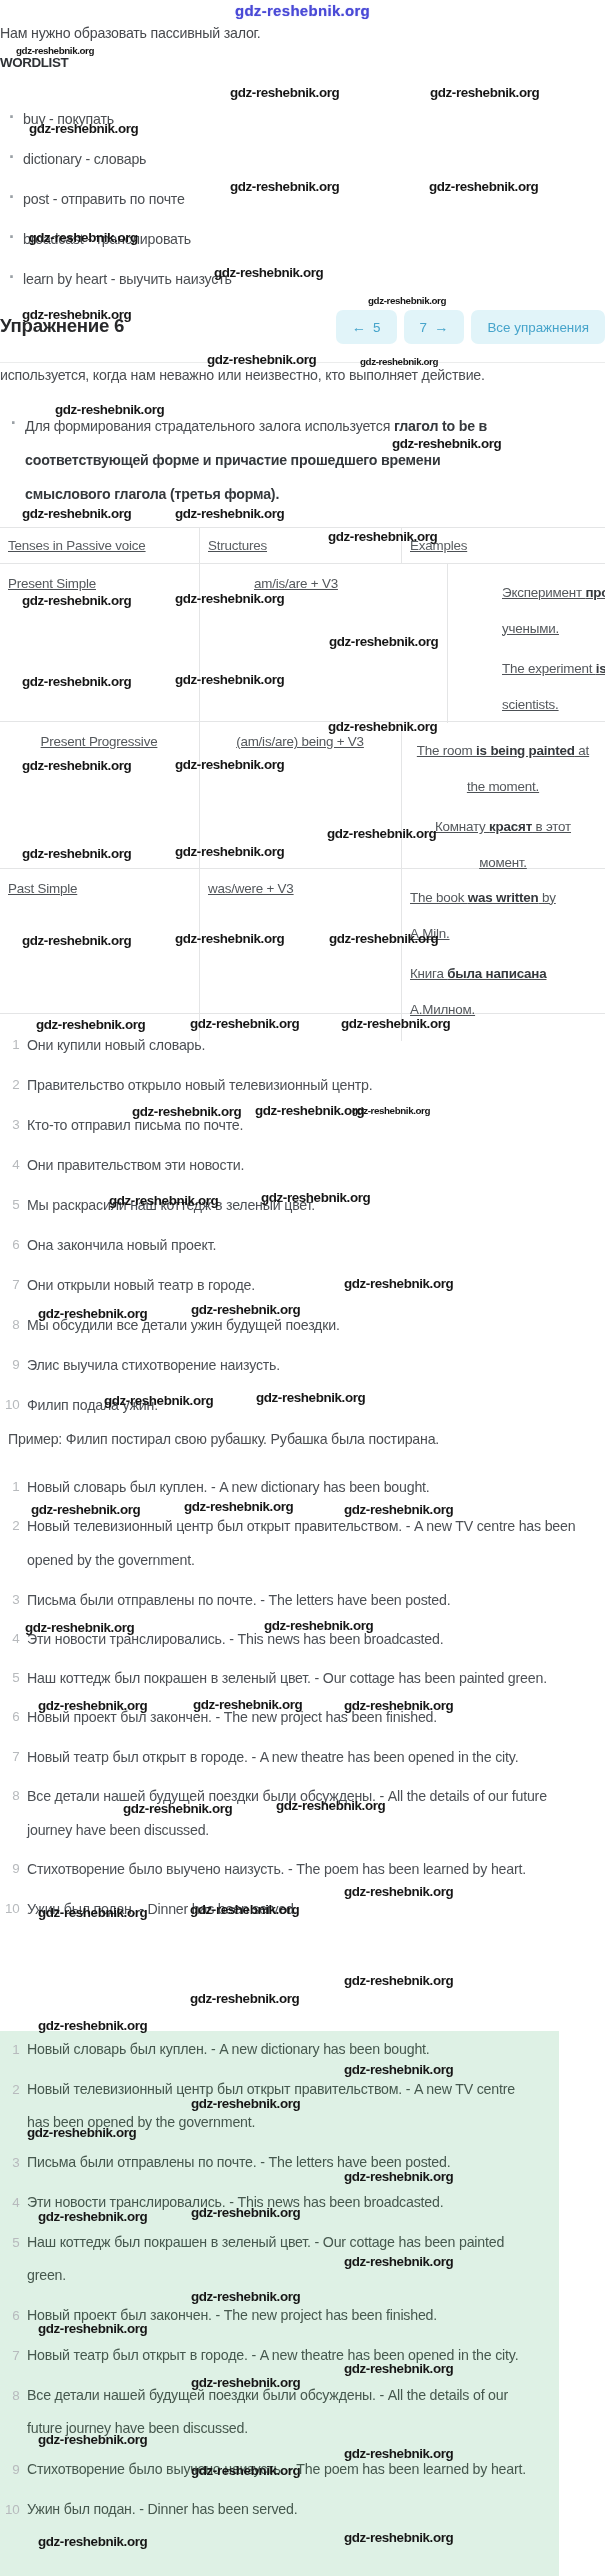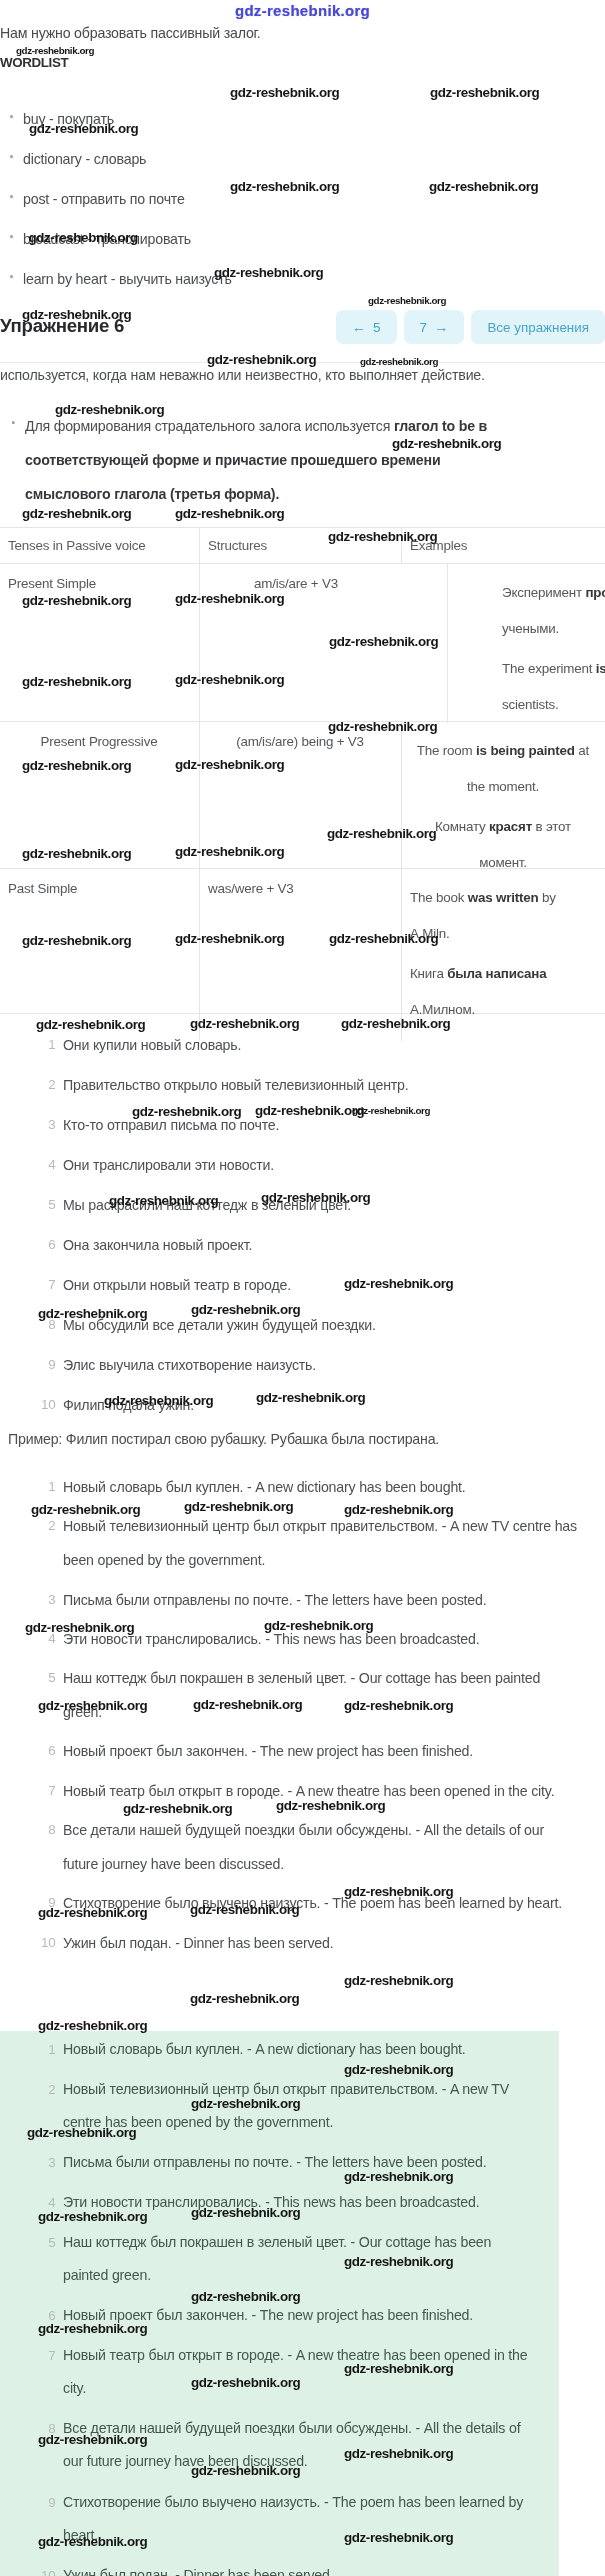--- a/index.html
+++ b/index.html
@@ -32,34 +32,34 @@
   .nav-btn .arrow { font-size:14.2px; }
   .divider { top:362px; left:0; width:605px; height:0.9px; background:#ebecec; }
 
   .note-line { top:367px; left:0; font-size:14.2px; color:#4b4e52; }
   .rule-bullet { top:409px; left:0; width:527px; position:absolute; padding-left:25px; font-size:14.2px; line-height:34px; color:#4b4e52; }
   .rule-bullet::before { content:"·"; position:absolute; left:10.7px; top:-2.7px; color:#9aa0a5; font-size:18px; font-weight:700; }
   .rule-bullet b { color:#35393d; }
 
   
   .tbl { top:527px; left:0; width:605px; height:514px; overflow:hidden; border-top:0.9px solid #e4e5e6; font-size:13.4px; }
-  .trow { display:grid; grid-template-columns:200px 202px 203px; border-bottom:0.9px solid #e4e5e6; }
+  .trow { display:grid; grid-template-columns:200px 202px 203px; border-bottom:0.9px solid #e4e5e6;text-decoration:underline; }
   .trow:last-child { border-bottom:none; }
   .tcell { padding:10.7px 9px 0 8px; color:#54585c; line-height:18px; }
   .tcell.c1, .tcell.c2 { border-right:0.9px solid #e4e5e6; }
   .thead .tcell { padding:9px 9px 8px 8px; color:#595d61; }
   .r1 { height:158px;gap:46px; } .r2 { height:147px;text-align:center; } .r3 { height:145px; } .r4 { height:89px; }
   .r4 .tcell { padding-top:23px; }
   .ex-p { line-height:36px; }
   .ex-p + .ex-p { margin-top:4.5px; }
   .tcell b { color:#35393d; }
 
   
   ol.numlist { list-style:none; counter-reset:n; }
-  ol.numlist li { counter-increment:n; position:relative; padding-left:27px;margin-left:36px; }
+  ol.numlist li { counter-increment:n; position:relative; padding-left:27px; }
   ol.numlist li::before {
     content:counter(n); position:absolute; left:0; top:0; width:19.6px; text-align:right;
     color:#b7babd; font-size:13.4px;
   }
   .tasks { top:1036px; left:0; width:587px; font-size:14.2px; }
   .tasks li { line-height:18px; margin-bottom:22px; }
   .example-line { top:1431px; left:8px; font-size:14.2px; color:#4b4e52; }
   .answers { top:1470px; left:0; width:577px; font-size:14.2px; }
   .answers li { line-height:34px; margin-bottom:5.3px; }
   .answers li::before { top:8px; }
@@ -141,21 +141,21 @@
     <div class="tcell c1">Past Progressive</div>
     <div class="tcell c2">(was/were) being + V3</div>
     <div class="tcell c3"></div>
   </div>
 </div>
 
 <ol class="abs numlist tasks">
     <li>Они купили новый словарь.</li>
     <li>Правительство открыло новый телевизионный центр.</li>
     <li>Кто-то отправил письма по почте.</li>
-    <li>Они транслировали эти новости.</li>
+    <li>Они правительством эти новости.</li>
     <li>Мы раскрасили наш коттедж в зеленый цвет.</li>
     <li>Она закончила новый проект.</li>
     <li>Они открыли новый театр в городе.</li>
     <li>Мы обсудили все детали ужин будущей поездки.</li>
     <li>Элис выучила стихотворение наизусть.</li>
     <li>Филип подала ужин.</li>
   </ol>
 
 <div class="abs example-line">Пример: Филип постирал свою рубашку. Рубашка была постирана.</div>
 

